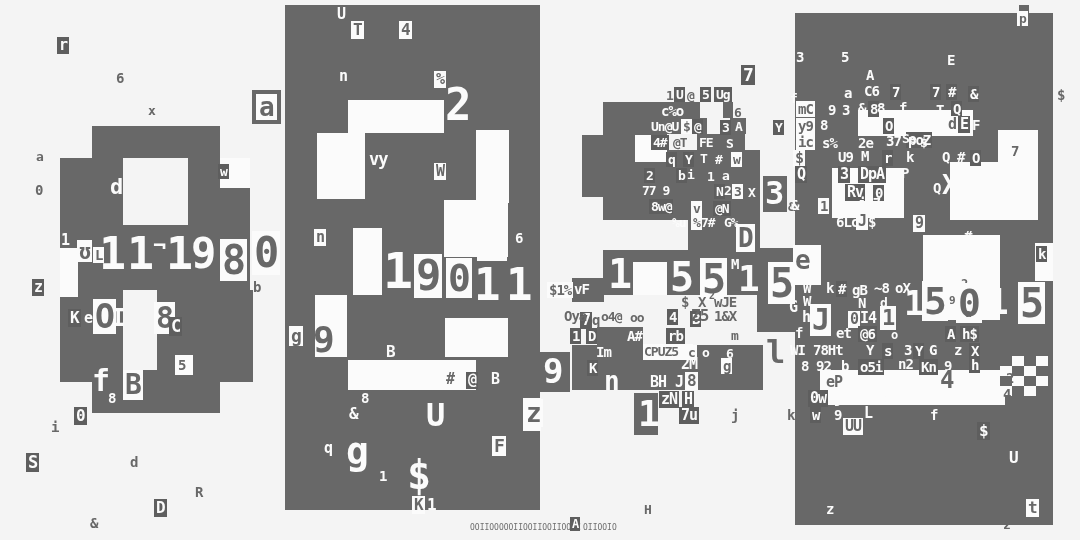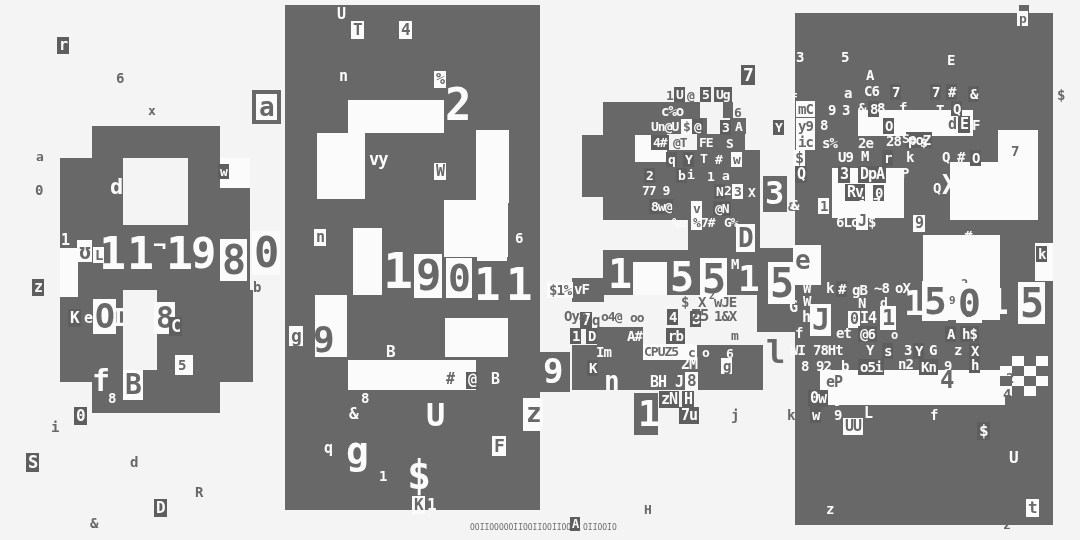--- a/index.html
+++ b/index.html
@@ -271,21 +271,21 @@
     <span class="g st-wbox" style="left: 796px; top: 118px; font-size: 14px;">y9</span>
     <span class="g st-white" style="left: 820px; top: 118px; font-size: 14px;">8</span>
     <span class="g st-box" style="left: 883px; top: 118px; font-size: 14px;">O</span>
     <span class="g st-box" style="left: 906px; top: 132px; font-size: 14px;">poZ</span>
     <span class="g st-wbox" style="left: 946px; top: 116px; font-size: 15px;">d</span>
     <span class="g st-box" style="left: 958px; top: 116px; font-size: 15px;">E</span>
     <span class="g st-white" style="left: 972px; top: 118px; font-size: 14px;">F</span>
     <span class="g st-wbox" style="left: 796px; top: 134px; font-size: 14px;">ic</span>
     <span class="g st-white" style="left: 822px; top: 136px; font-size: 14px;">s%</span>
     <span class="g st-white" style="left: 858px; top: 136px; font-size: 14px;">2e</span>
-    <span class="g st-white" style="left: 886px; top: 134px; font-size: 14px;">28</span>
+    <span class="g st-white" style="left: 886px; top: 134px; font-size: 14px;">37</span>
     <span class="g st-white" style="left: 902px; top: 132px; font-size: 13px;">Se</span>
     <span class="g st-white" style="left: 920px; top: 136px; font-size: 13px;">$</span>
     <span class="g st-ink" style="left: 1011px; top: 144px; font-size: 14px;">7</span>
     <span class="g st-wbox" style="left: 793px; top: 150px; font-size: 15px;">$</span>
     <span class="g st-white" style="left: 838px; top: 150px; font-size: 14px;">U9</span>
     <span class="g st-white" style="left: 861px; top: 149px; font-size: 14px;">M</span>
     <span class="g st-box" style="left: 882px; top: 150px; font-size: 14px;">r</span>
     <span class="g st-white" style="left: 906px; top: 150px; font-size: 14px;">k</span>
     <span class="g st-white" style="left: 942px; top: 150px; font-size: 14px;">Q</span>
     <span class="g st-white" style="left: 957px; top: 150px; font-size: 14px;">#</span>

